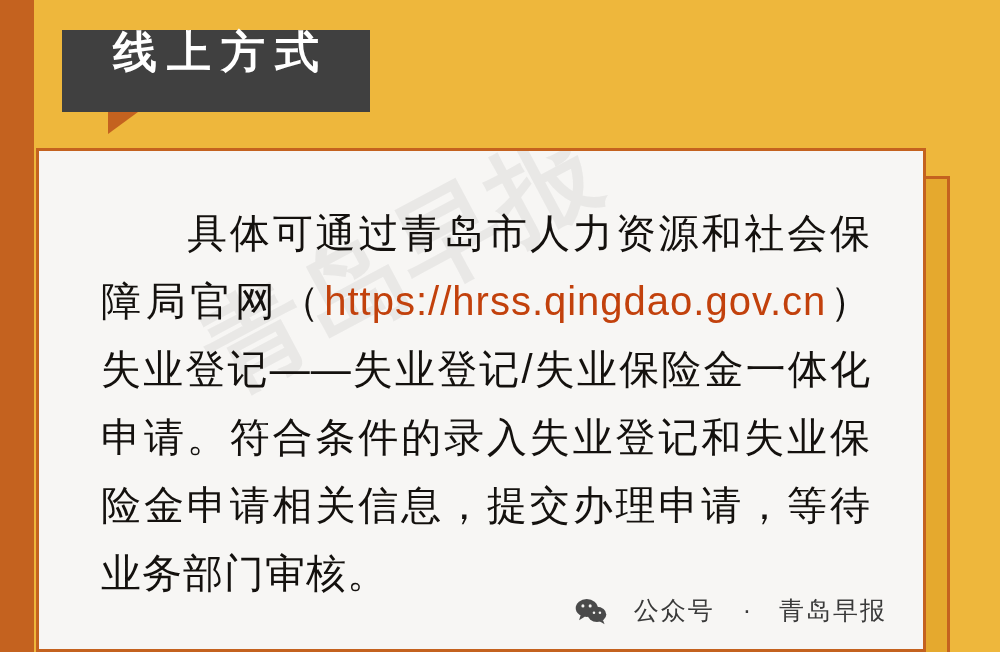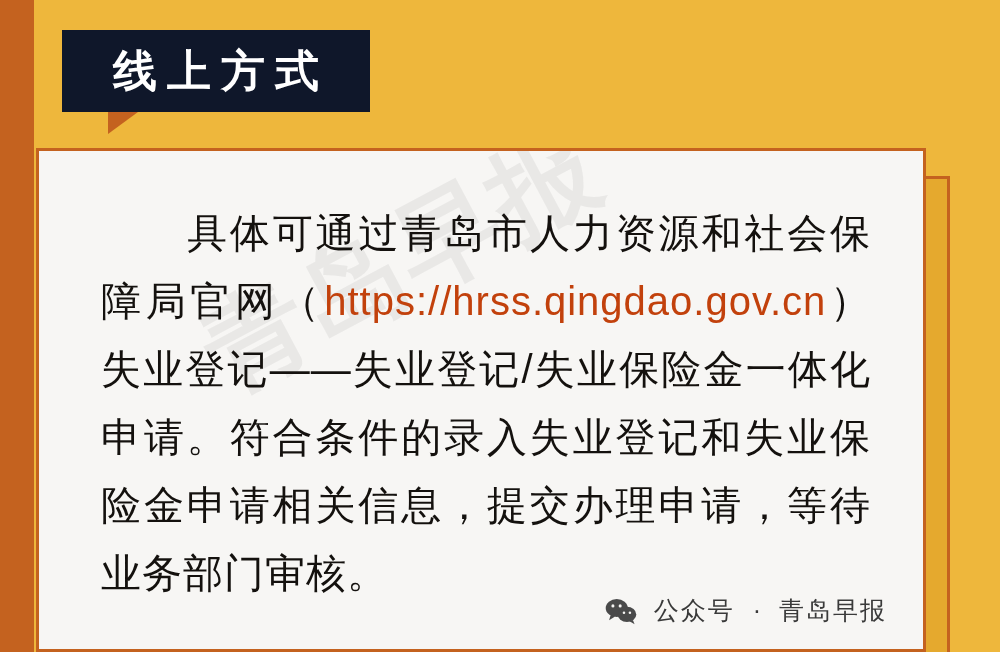--- a/index.html
+++ b/index.html
@@ -32,23 +32,22 @@
     background: #c4621f;
   }
 
   
   .header-tag {
     position: absolute;
     left: 62px;
     top: 30px;
     width: 308px;
     height: 82px;
-    background: #0f172a;
+    background: #404040;
     display: flex;
-    align-items: center;
     justify-content: center;
   }
   .header-tag-text {
     color: #ffffff;
     font-size: 44px;
     font-weight: bold;
     letter-spacing: 10px;
     text-indent: 10px;
     line-height: 1;
     white-space: nowrap;
@@ -128,21 +127,21 @@
     word-break: break-all;
   }
 
   
   .credit {
     position: absolute;
     right: 36px;
     bottom: 22px;
     display: flex;
     align-items: center;
-    gap: 16px;
+    gap: 26px;
     color: #3b3b3b;
   }
   .wechat-icon {
     width: 34px;
     height: 28px;
     flex: 0 0 auto;
   }
   .credit-label {
     font-size: 25px;
     color: #3a3a3a;

